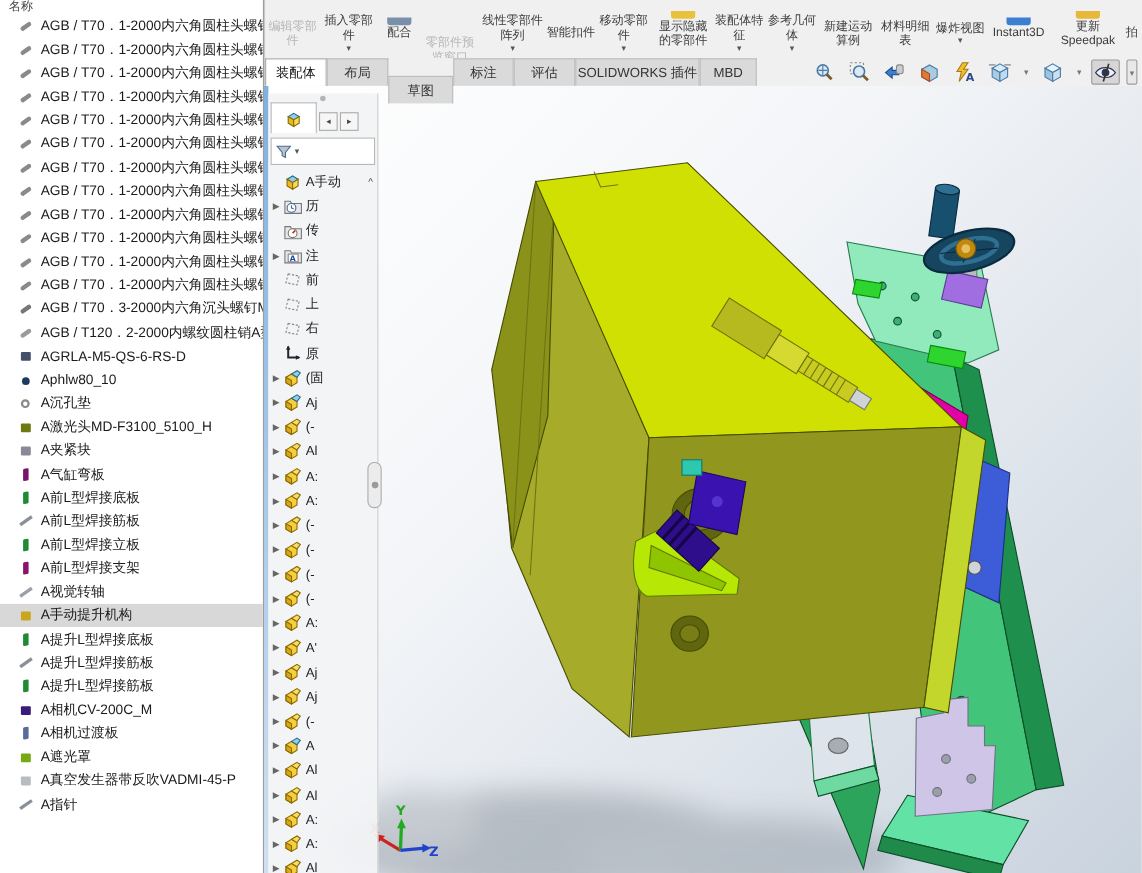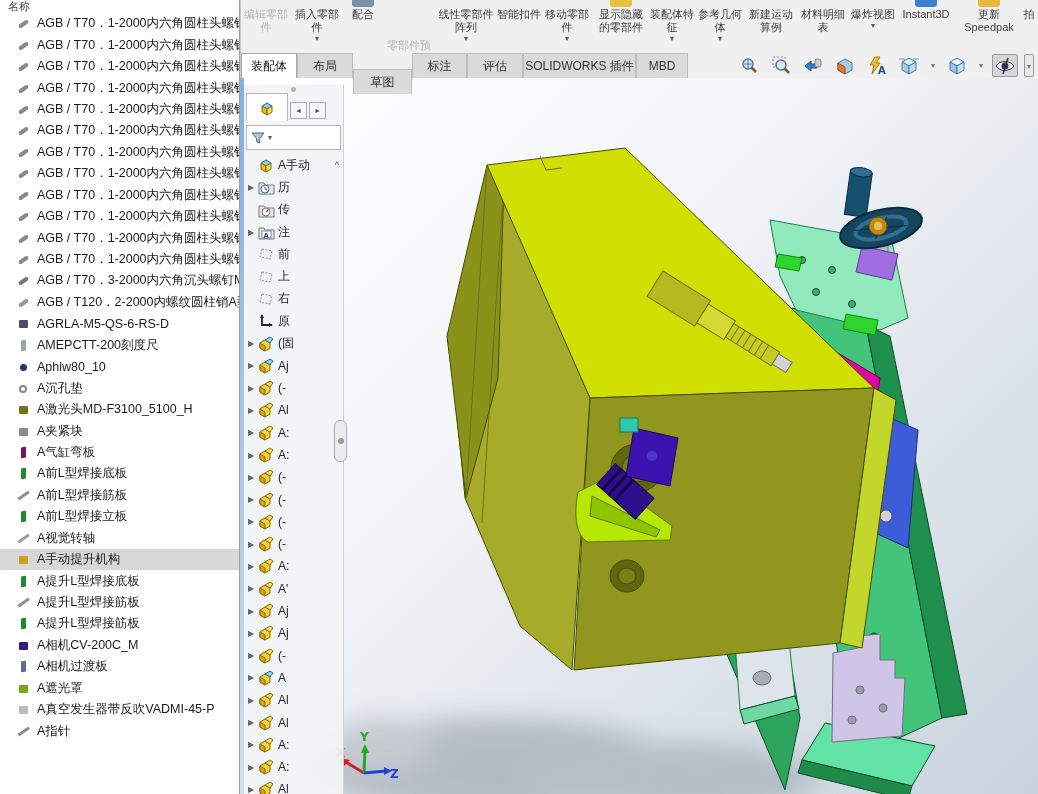--- a/index.html
+++ b/index.html
@@ -2,21 +2,21 @@
 <html style="--accent_blue_edge: #7fb0e0; --viewport_bottom: #c9d3de; --ribbon_bg: #f0f0f0; --tab_active_bg: #ffffff; --tab_inactive_bg: #dadada; --selected_row: #d8d8d8; --yellow_top: #d0e002; --yellow_front: #a6ac2a; --yellow_side: #8b921a; --yellow_face2: #90961e; --magenta: #e300a6; --magenta_dark: #9c0070; --green_front: #42c57b; --green_side: #1e8f4d; --green_back: #2ca45c; --mint: #90eabc; --bright_green: #2ed52e; --handwheel: #16455f; --brass: #c08a10; --gold: #c8cc20; --camera_purple: #3a12b0; --lavender: #b79ce8; --blue_plate: #3c5cd8; --teal: #3d8da0; --tan: #cdbb97; --hood: #b6e705; --triad_x: #cc2222; --triad_y: #22aa22; --triad_z: #2244cc;"><head>
 <meta charset="utf-8">
 <style>
   * { margin:0; padding:0; box-sizing:border-box; }
   html,body { width:1038px; height:794px; overflow:hidden;
     font-family:"Liberation Sans","DejaVu Sans",sans-serif; background:#f0f0f0; }
   #stage { position:relative; width:1038px; height:794px; }
 
   
   #ribbon { position:absolute; left:240px; top:0; width:798px; height:53px;
-    background:var(--ribbon_bg); border-left:1px solid #c8c8c8; display:flex; align-items:flex-start; overflow:hidden; }
+    background:var(--ribbon_bg); border-left:1px solid #c8c8c8; display:flex; align-items:center; overflow:hidden; }
   .rbtn { display:flex; flex-direction:column; align-items:center; justify-content:flex-start;
     padding-top:0; cursor:default; position:relative; }
   .rbtn .hint { height:7px; width:22px; border-radius:0 0 3px 3px; margin-bottom:1px; }
   .rbtn .lbl { font-size:11px; line-height:1.18; color:#3c3c3c; text-align:center; }
   .rbtn.disabled .lbl { color:#b6b6b6; }
   .rbtn .caret { font-size:8px; color:#555; line-height:8px; margin-top:1px; }
   .rsep { width:1px; background:#dcdcdc; margin:2px 0; }
 
   
   #tabrow { position:absolute; left:240px; top:53px; width:798px; height:25px;
@@ -764,26 +764,20 @@
           </span>
           <span>AGB / T120．2-2000内螺纹圆柱销A型</span>
         </div>
         <div class="frow">
           <span class="pic block">
             <i style="background: rgb(68, 80, 106);"></i>
           </span>
           <span>AGRLA-M5-QS-6-RS-D</span>
         </div>
         <div class="frow">
-          <span class="pic plate">
-            <i style="background: rgb(154, 164, 176);"></i>
-          </span>
-          <span>AMEPCTT-200刻度尺</span>
-        </div>
-        <div class="frow">
           <span class="pic dot">
             <i style="background: rgb(29, 58, 95);"></i>
           </span>
           <span>Aphlw80_10</span>
         </div>
         <div class="frow">
           <span class="pic ring">
             <i style="background: rgb(136, 136, 136); border-color: rgb(136, 136, 136);"></i>
           </span>
           <span>A沉孔垫</span>
@@ -816,20 +810,26 @@
           <span class="pic diag">
             <i style="background: rgb(138, 144, 152);"></i>
           </span>
           <span>A前L型焊接筋板</span>
         </div>
         <div class="frow">
           <span class="pic plate">
             <i style="background: rgb(31, 138, 51);"></i>
           </span>
           <span>A前L型焊接立板</span>
+        </div>
+        <div class="frow">
+          <span class="pic plate">
+            <i style="background: rgb(138, 20, 104);"></i>
+          </span>
+          <span>A前L型焊接支架</span>
         </div>
         <div class="frow">
           <span class="pic diag">
             <i style="background: rgb(154, 160, 168);"></i>
           </span>
           <span>A视觉转轴</span>
         </div>
         <div class="frow sel">
           <span class="pic block">
             <i style="background: rgb(202, 165, 32);"></i>

